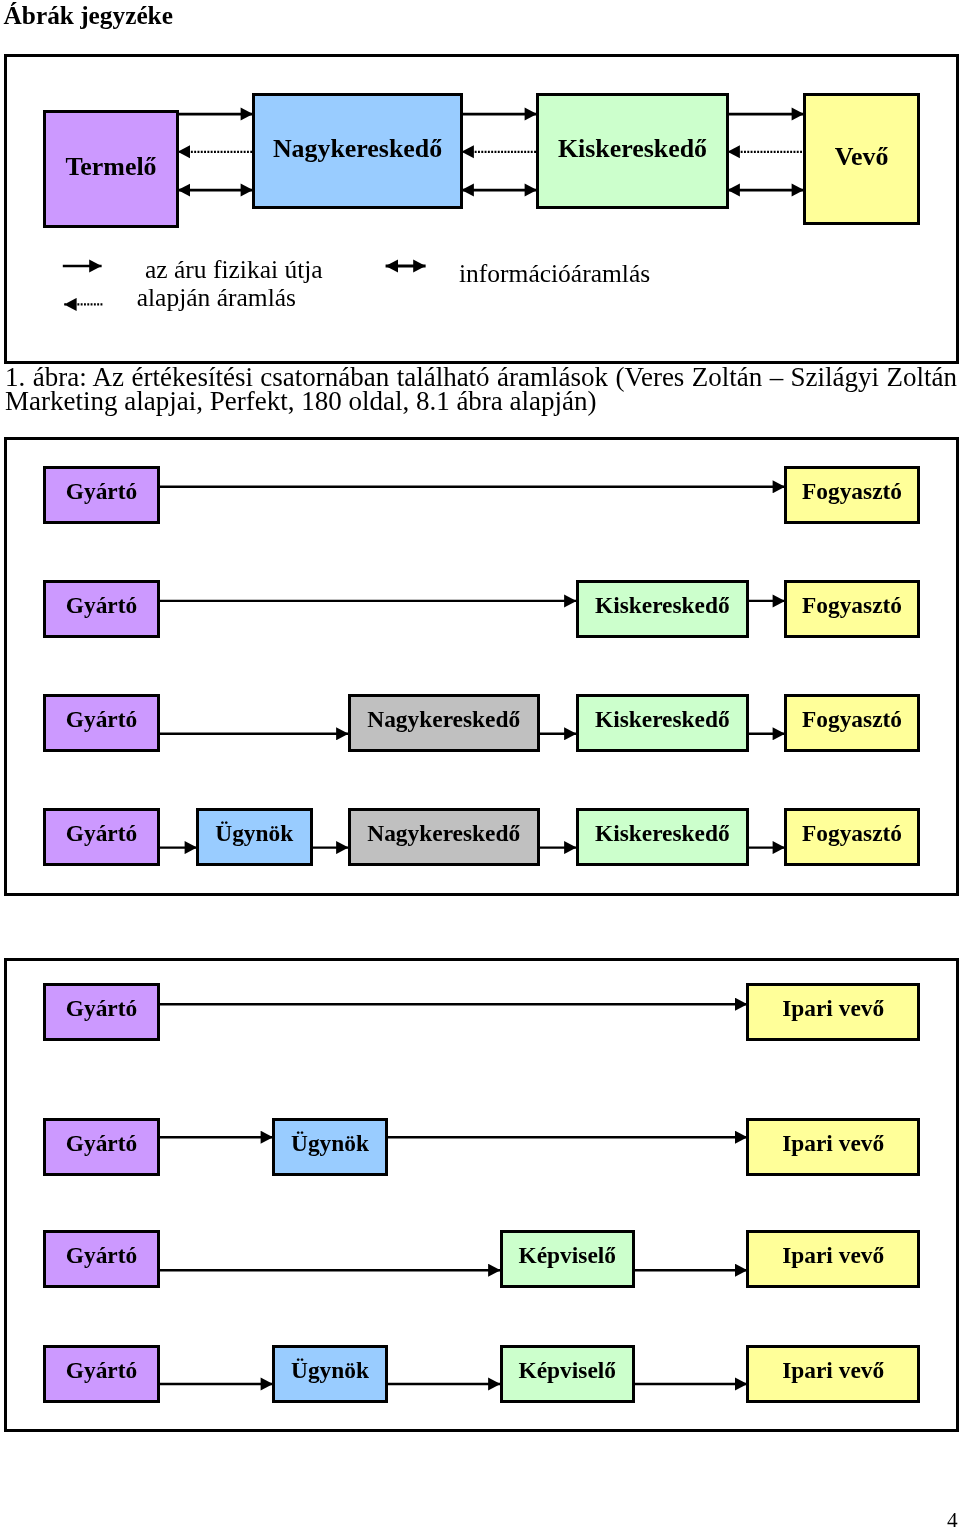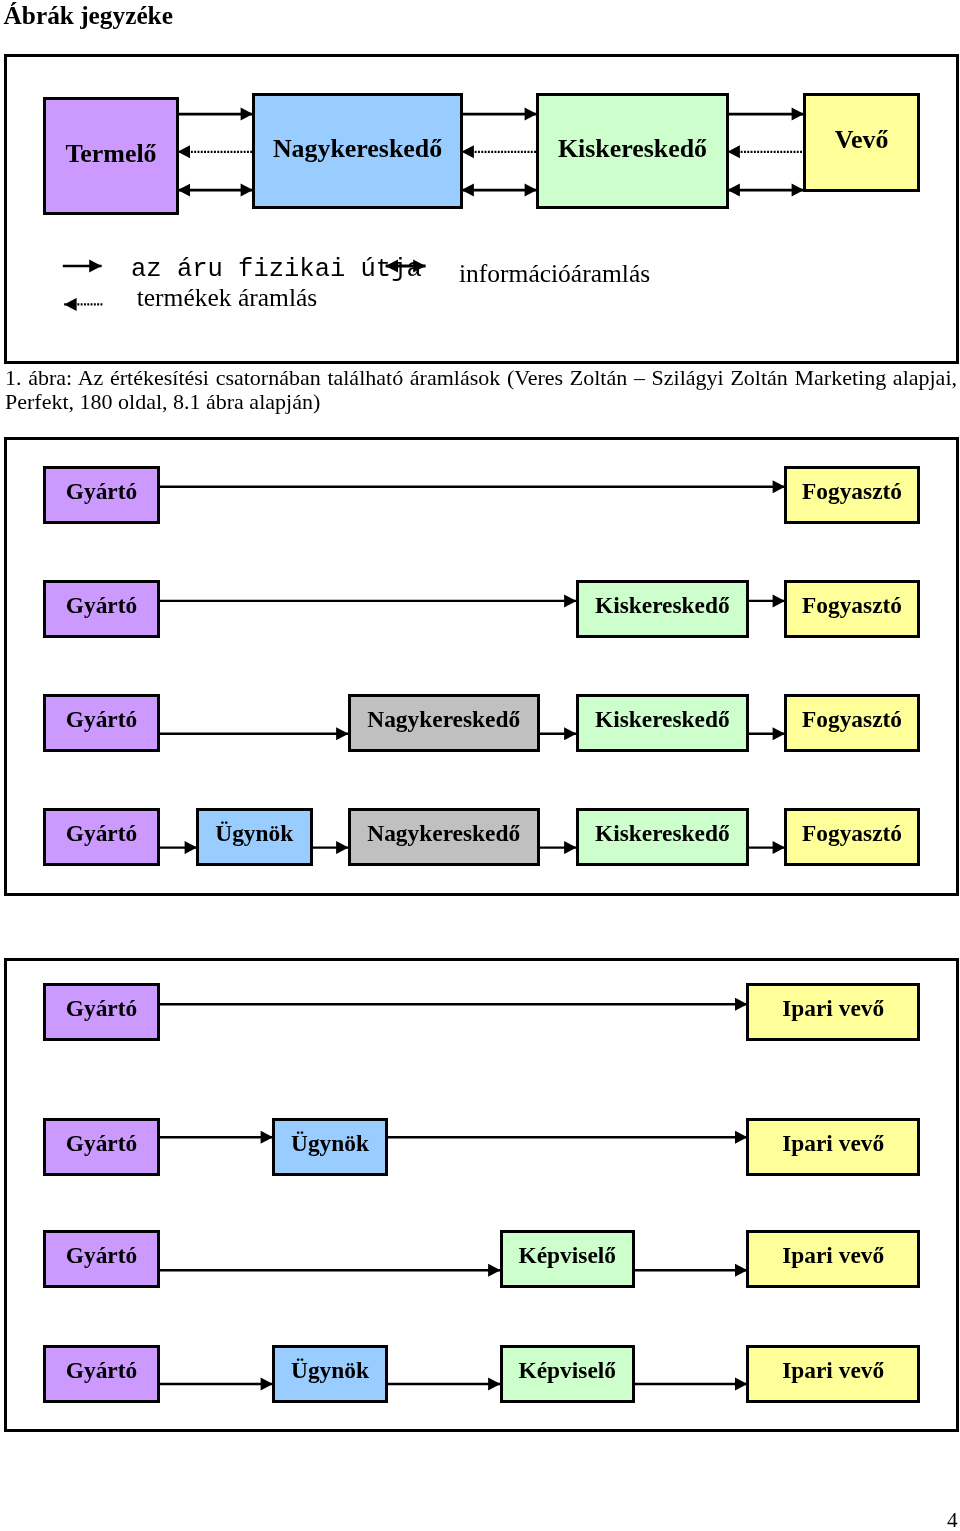--- a/index.html
+++ b/index.html
@@ -5,21 +5,21 @@
 <style>
   html,body{margin:0;padding:0;background:#ffffff;}
   body{width:960px;height:1531px;position:relative;overflow:hidden;
        font-family:"Liberation Serif",serif;color:#000000;
        -webkit-font-smoothing:antialiased;}
   
   #page-title,.caption,.legend-label,.pagenum{transform:translateZ(0);}
   .page{position:absolute;left:0;top:0;width:960px;height:1531px;}
   #page-title{position:absolute;left:3.6px;top:0.5px;font-size:25.3px;font-weight:bold;
               line-height:28px;white-space:nowrap;}
-  .caption{position:absolute;font-size:22px;line-height:23.6px;text-align:justify;}
+  .caption{position:absolute;font-size:27px;line-height:23.6px;text-align:justify;}
   .figwrap{position:absolute;border:3.0px solid #000000;background:#ffffff;box-sizing:border-box;}
   .figwrap svg{display:block;position:absolute;left:0;top:0;}
   .nodebox{position:absolute;box-sizing:border-box;border:3px solid #000000;
            display:flex;align-items:center;justify-content:center;
            font-weight:bold;color:#000000;white-space:nowrap;font-size:23.4px;}
   .nodebox > span{display:block;position:relative;top:-3.5px;transform:translateZ(0);}
   #fig1 .nodebox{font-size:25.9px;}
   #fig1 .nodebox > span{top:-2px;}
   .legend-label{position:absolute;font-size:25.5px;white-space:nowrap;}
   .pagenum{position:absolute;font-size:21.3px;}
@@ -55,34 +55,34 @@
         <line x1="720.5" y1="57.1" x2="797.0" y2="57.1" stroke="#000" stroke-width="2.6" marker-end="url(#mr1)"></line>
         <line x1="720.5" y1="94.8" x2="797.0" y2="94.8" stroke="#000" stroke-width="2.2" stroke-dasharray="1.9 1.4" marker-start="url(#ml1)"></line>
         <line x1="720.5" y1="133.1" x2="797.0" y2="133.1" stroke="#000" stroke-width="2.6" marker-start="url(#ml1)" marker-end="url(#mr1)"></line>
       </g>
       <g>
         <line x1="55.8" y1="209.0" x2="94.6" y2="209.0" stroke="#000" stroke-width="2.6" marker-end="url(#mr1)"></line>
         <line x1="57.2" y1="247.4" x2="95.5" y2="247.4" stroke="#000" stroke-width="2.2" stroke-dasharray="1.9 1.4" marker-start="url(#ml1)"></line>
         <line x1="378.6" y1="209.0" x2="418.6" y2="209.0" stroke="#000" stroke-width="2.8" marker-start="url(#ml1)" marker-end="url(#mr1)"></line>
       </g>
     </svg>
-    <div class="nodebox" style="left:35.8px;top:40px;width:136.4px;height:118.2px;background:#CC99FF;">
+    <div class="nodebox" style="left:35.8px;top:53px;width:136.4px;height:118.2px;background:#CC99FF;">
       <span>Termelő</span>
     </div>
     <div class="nodebox" style="left:245.0px;top:36.2px;width:211.0px;height:116.6px;background:#99CCFF;">
       <span>Nagykereskedő</span>
     </div>
     <div class="nodebox" style="left:529.0px;top:36.2px;width:193.0px;height:116.6px;background:#CCFFCC;">
       <span>Kiskereskedő</span>
     </div>
-    <div class="nodebox" style="left:796.0px;top:36.2px;width:117.0px;height:99px;background:#FFFF99;">
+    <div class="nodebox" style="left:796.0px;top:36.2px;width:117.0px;height:132px;background:#FFFF99;">
       <span>Vevő</span>
     </div>
-    <div class="legend-label" style="left:124px;top:198.6px;font-family:Liberation Mono, monospace;">az áru fizikai útja</div>
-    <div class="legend-label" style="left:129.7px;top:226.8px;">termékek áramlás</div>
+    <div class="legend-label" style="left:138px;top:198.6px;">az áru fizikai útja</div>
+    <div class="legend-label" style="left:129.7px;top:226.8px;">alapján áramlás</div>
     <div class="legend-label" style="left:452.0px;top:202px;">információáramlás</div>
   </div>
 
   <div class="figwrap" id="fig2" style="left:4.0px;top:436.7px;width:955.0px;height:459.1px;">
     <svg width="949.0" height="453.1" viewBox="0 0 949.0 453.1" xmlns="http://www.w3.org/2000/svg">
       <defs>
         <marker id="mr2" markerWidth="13" markerHeight="13.4" refX="12.8" refY="6.7" orient="auto" markerUnits="userSpaceOnUse">
           <path d="M0.4,0.2 L12.8,6.7 L0.4,13.2 Z" fill="#000"></path>
         </marker>
         <marker id="ml2" markerWidth="13" markerHeight="13.4" refX="0.4" refY="6.7" orient="auto" markerUnits="userSpaceOnUse">

